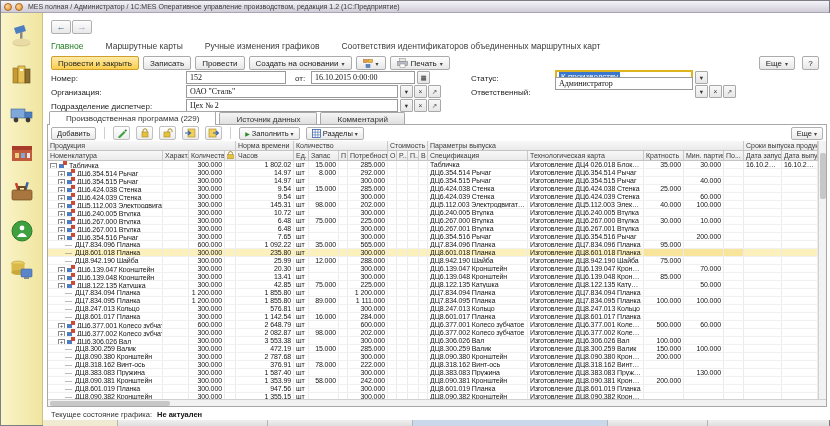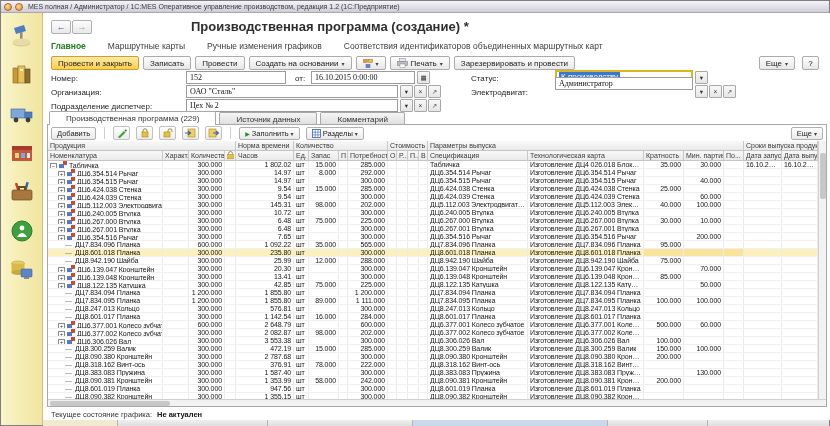--- a/index.html
+++ b/index.html
@@ -17,21 +17,21 @@
     background:linear-gradient(90deg,#faf4c8,#f0e5a0);border-right:1px solid #cfc27e;
     display:flex;flex-direction:column;align-items:center;padding-top:10px;gap:13px}
   .side-ic{width:26px;height:26px;cursor:pointer}
   
   .content{position:absolute;left:42px;top:12px;width:788px;height:407px;background:#fff}
   .nav-btn{position:absolute;top:7px;width:20px;height:14px;border:1px solid #b0b0b0;border-radius:2px;
     background:linear-gradient(#fdfdfd,#e8e8e8);font-size:9px;color:#44618f;text-align:center;line-height:12px}
   .page-title{position:absolute;left:148px;top:6px;font-size:13px;font-weight:700;color:#2e2e2e;white-space:nowrap}
   .nav-tabs{position:absolute;left:8px;top:28px;display:flex;gap:22px;font-size:8.5px;color:#3c3c3c;white-space:nowrap}
   .ntab{cursor:pointer}
-  .ntab.active{color:#1d7a1d;font-weight:700}
+  .ntab.active{color:#1d7a1d;font-weight:400}
   
   .cmdbar{position:absolute;left:8px;top:43px;display:flex;gap:4px;align-items:center}
   .btn{height:14px;border:1px solid #ababab;border-radius:2px;background:linear-gradient(#fefefe,#e7e7e7);
     font-size:8px;color:#222;display:inline-flex;align-items:center;gap:3px;padding:0 6px;white-space:nowrap}
   .btn.accent{background:linear-gradient(#ffeaa8,#fbcf4d);border-color:#cf9f2a}
   .caret{font-size:6px;color:#444}
   .btn-more-top{position:absolute;top:43px;right:36px}
   .btn-help{position:absolute;top:43px;right:12px;width:17px;justify-content:center}
   
   .flabel{position:absolute;font-size:8px;color:#222;white-space:nowrap}
@@ -157,21 +157,20 @@
           <rect x="12" y="12" width="11" height="8" rx="1" fill="#5a86c8" stroke="#39619e" stroke-width="0.6"></rect>
           <rect x="15" y="20" width="5" height="2" fill="#8a8a8a"></rect>
         </svg>
     </div>
   </div>
 
   <div class="content">
 
     <div class="nav-btn" style="left:8px"><span>←</span></div>
     <div class="nav-btn" style="left:29px;color:#9aa7ba"><span>→</span></div>
-    <div class="page-title">Производственная программа (создание) *</div>
 
     <div class="nav-tabs">
       <span class="ntab active">Главное</span>
       <span class="ntab">Маршрутные карты</span>
       <span class="ntab">Ручные изменения графиков</span>
       <span class="ntab">Соответствия идентификаторов объединенных маршрутных карт</span>
     </div>
 
     <div class="cmdbar">
       <button class="btn accent">
@@ -197,23 +196,20 @@
       </button>
       <button class="btn">
         <svg width="11" height="10" viewBox="0 0 11 10">
             <rect x="2.5" y="0.5" width="6" height="3" fill="#e8e8e8" stroke="#888" stroke-width="0.5"></rect>
             <rect x="0.5" y="3.5" width="10" height="4" fill="#b8bcc8" stroke="#777" stroke-width="0.5"></rect>
             <rect x="3" y="6" width="5" height="3.5" fill="#fff" stroke="#888" stroke-width="0.5"></rect>
           </svg>
         <span>Печать</span>
           <span class="caret">▾</span>
       </button>
-      <button class="btn">
-          <span>Зарезервировать и провести</span>
-        </button>
     </div>
     <button class="btn btn-more-top">
         <span>Еще</span>
         <span class="caret">▾</span>
       </button>
     <button class="btn btn-help">
         <span>?</span>
       </button>
 
     <span class="flabel" style="left:8px;top:61px">Номер:</span>
@@ -225,21 +221,21 @@
     <div class="combo" style="left:512px;top:57px;width:138px">
         <span class="selval">К производству</span>
       </div>
     <div class="fbtn" style="left:652px;top:58px"><span>▾</span></div>
 
     <span class="flabel" style="left:8px;top:75px">Организация:</span>
     <input class="finput" style="left: 143px; top: 72px; width: 212px;" value="ОАО &quot;Сталь&quot;">
     <div class="fbtn" style="left:357px;top:72px"><span>▾</span></div>
     <div class="fbtn" style="left:371px;top:72px"><span>×</span></div>
     <div class="fbtn" style="left:385px;top:72px"><span>↗</span></div>
-    <span class="flabel" style="left:428px;top:75px">Электродвигат:</span>
+    <span class="flabel" style="left:428px;top:75px">Ответственный:</span>
     <input class="finput" style="left: 512px; top: 64px; width: 138px;" value="Администратор">
     <div class="fbtn" style="left:652px;top:72px"><span>▾</span></div>
     <div class="fbtn" style="left:666px;top:72px"><span>×</span></div>
     <div class="fbtn" style="left:680px;top:72px"><span>↗</span></div>
 
     <span class="flabel" style="left:8px;top:89px">Подразделение диспетчер:</span>
     <input class="finput" style="left: 143px; top: 86px; width: 212px;" value="Цех № 2">
     <div class="fbtn" style="left:357px;top:86px"><span>▾</span></div>
     <div class="fbtn" style="left:371px;top:86px"><span>×</span></div>
     <div class="fbtn" style="left:385px;top:86px"><span>↗</span></div>

